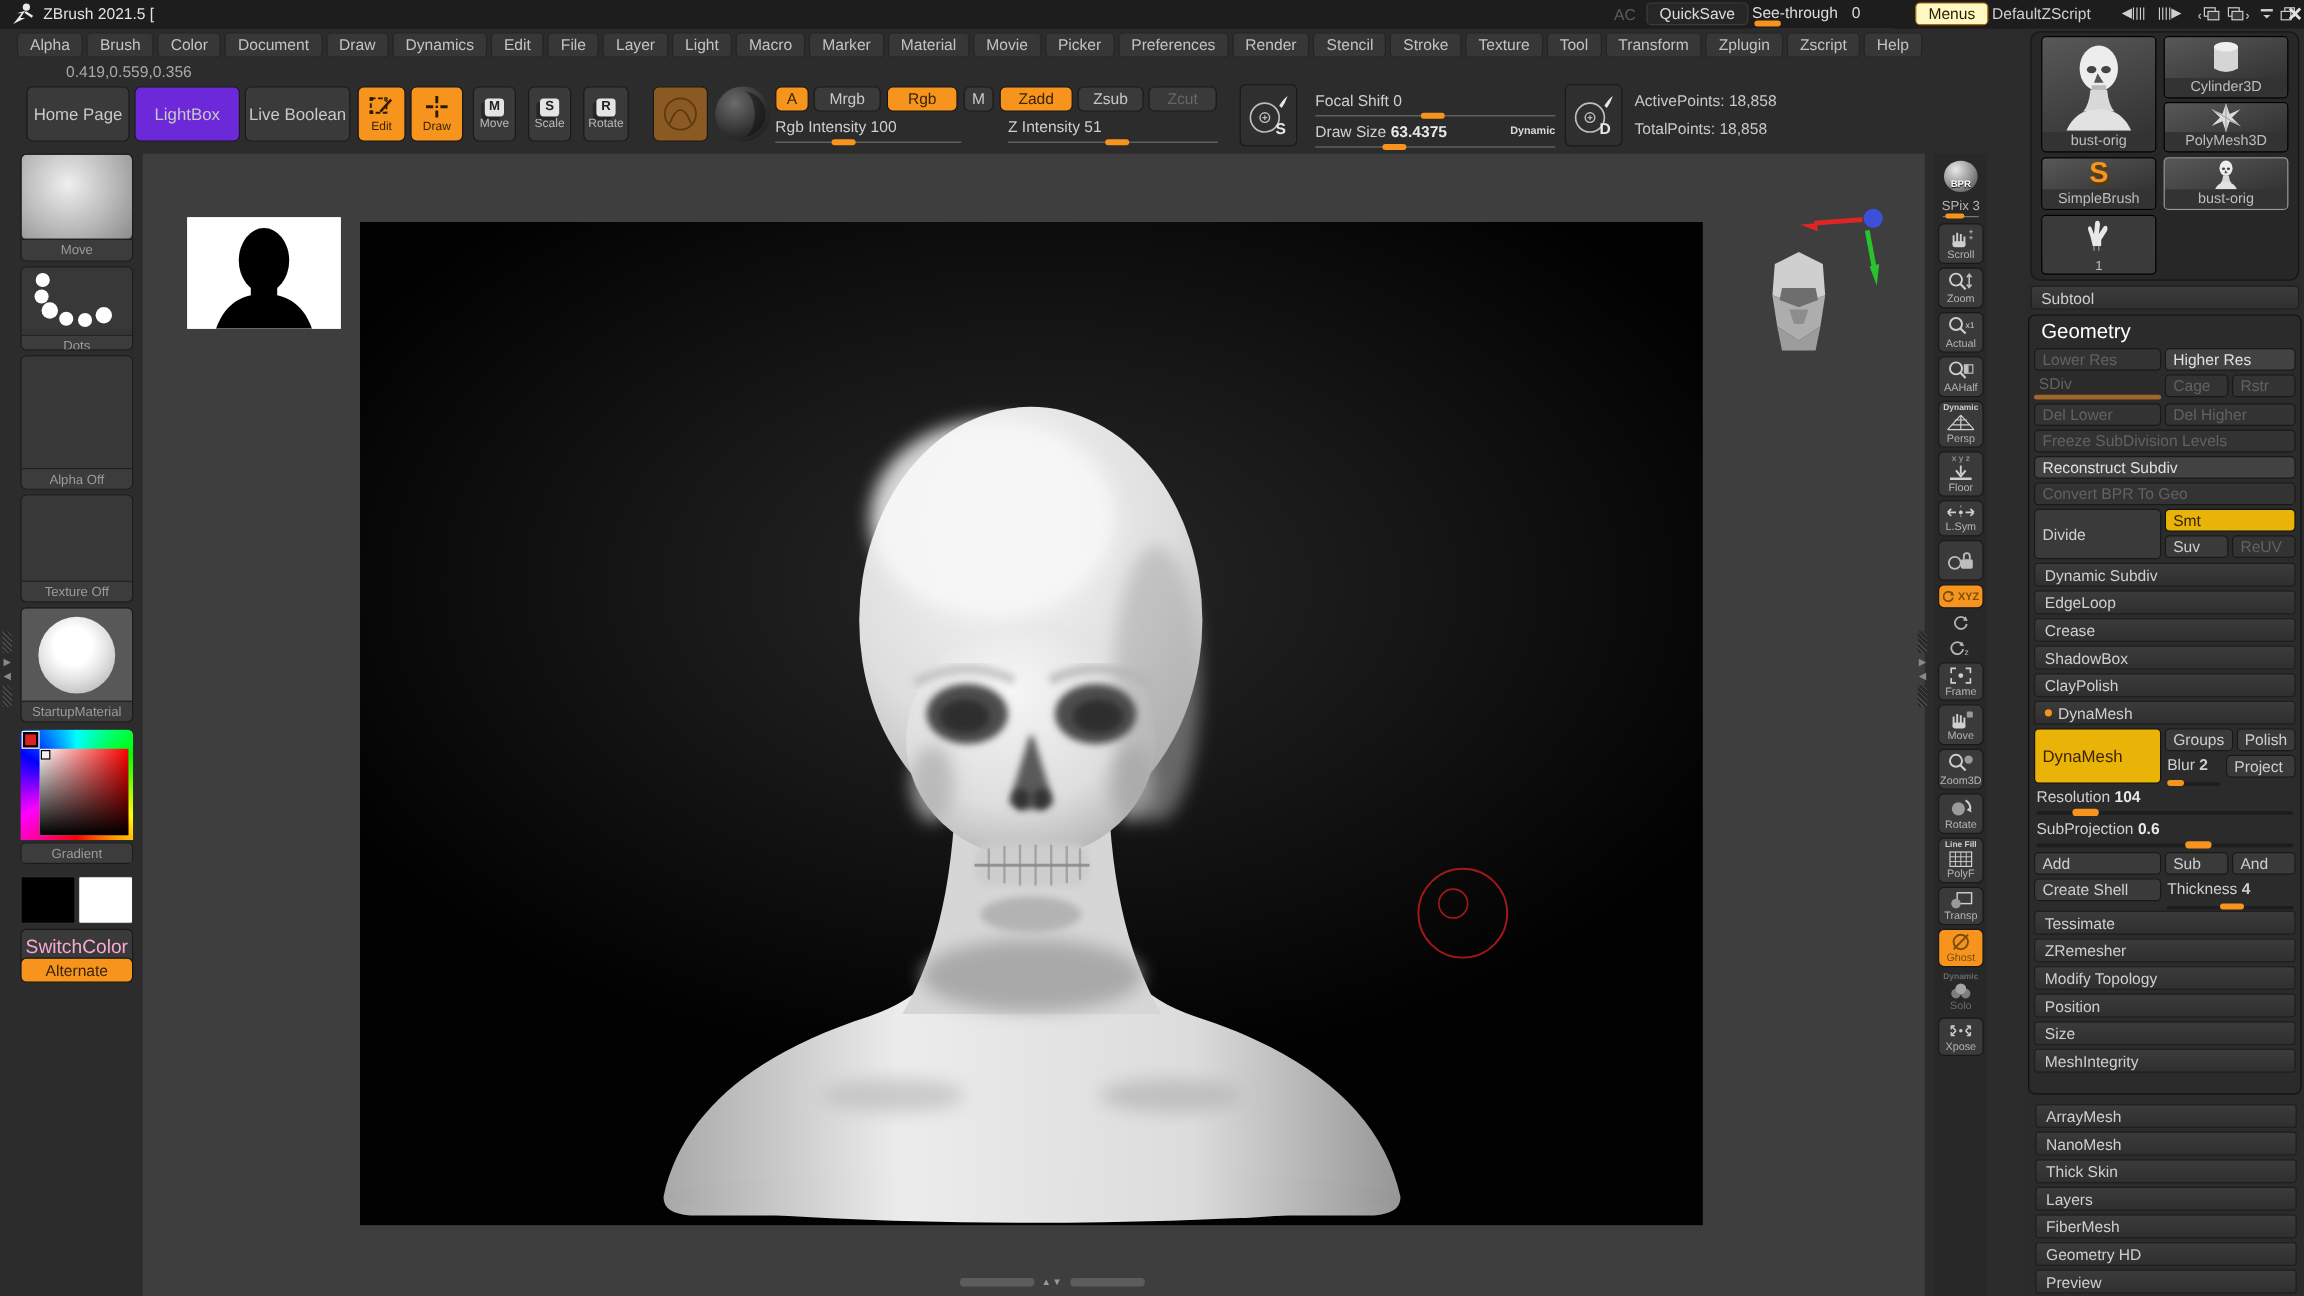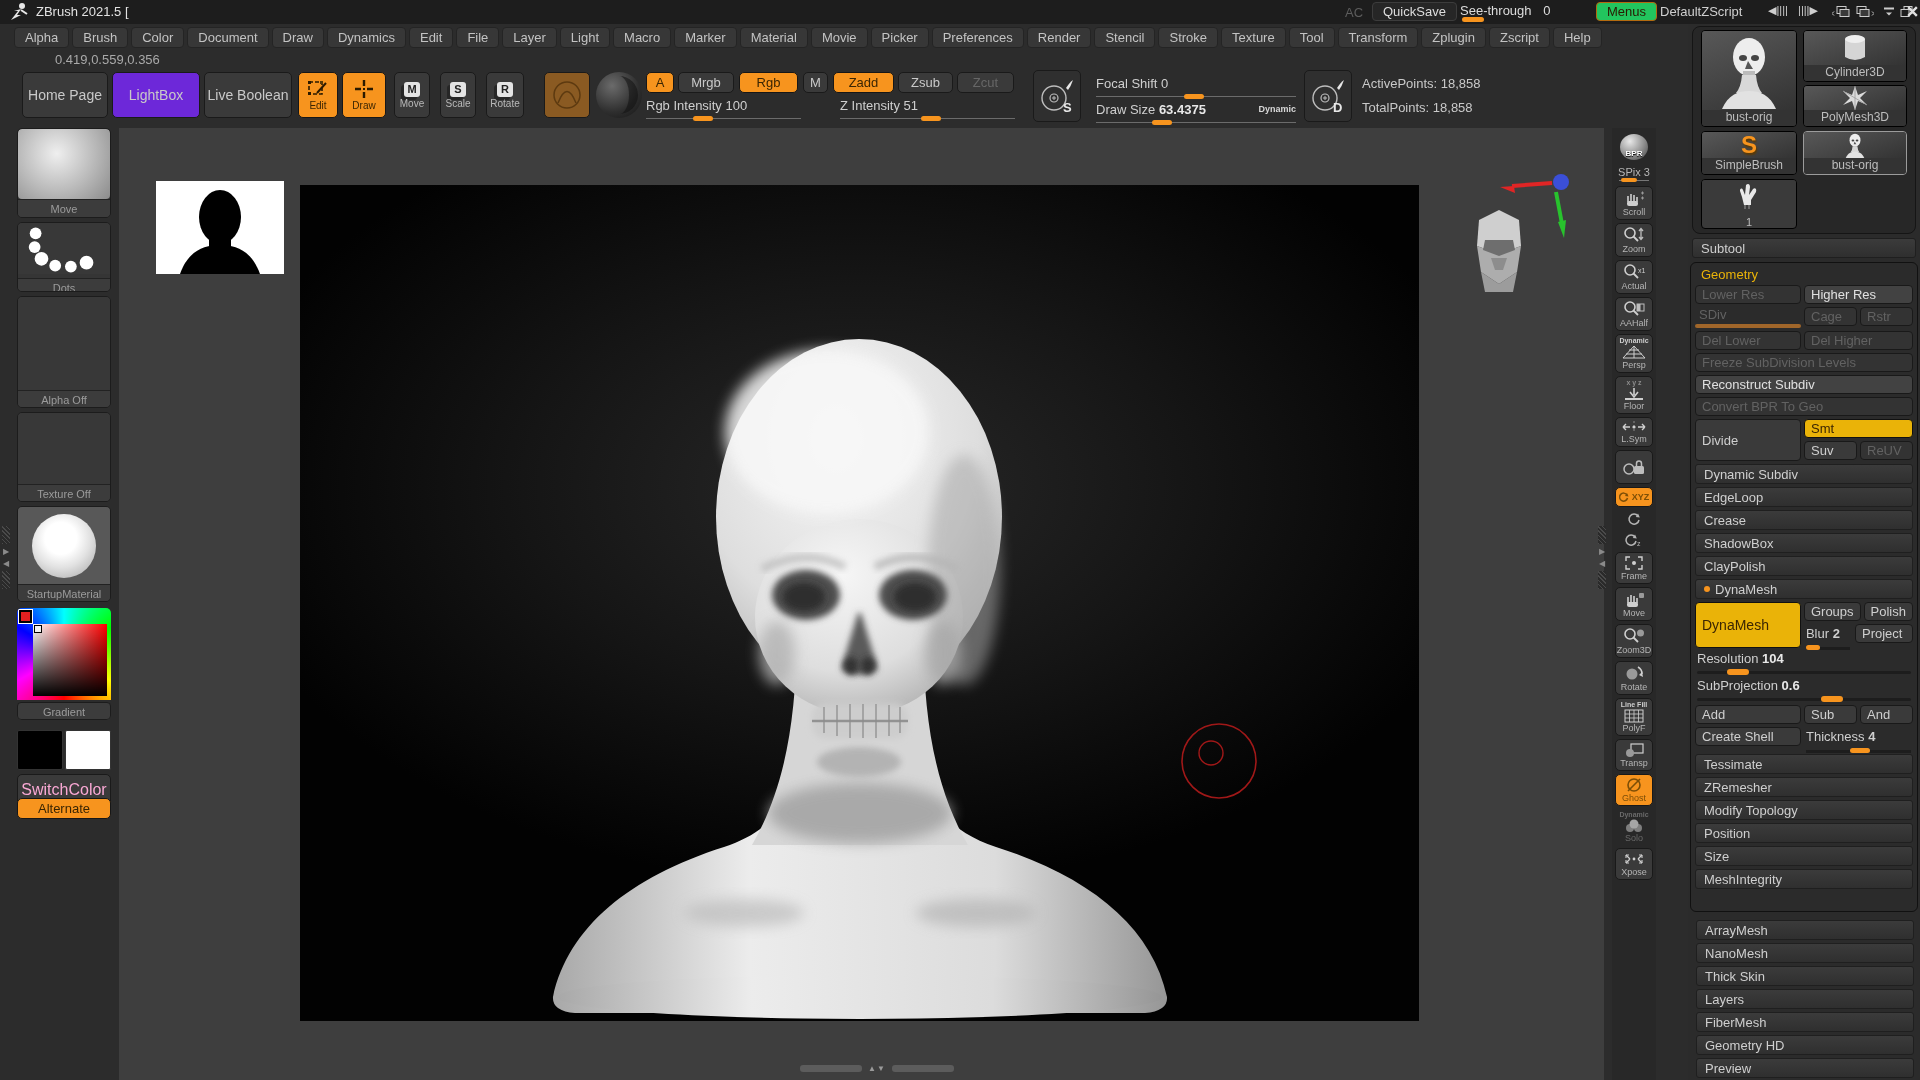--- a/index.html
+++ b/index.html
@@ -7,21 +7,21 @@
     font-family:"Liberation Sans", sans-serif; color:#c9c9c9; }
   .abs { position:absolute; }
 
   
   #titlebar { position:absolute; left:0; top:0; width:1920px; height:24px; background:#1d1d1d; }
   #titlebar .apptitle { position:absolute; left:36px; top:4px; font-size:13px; color:#e2e2e2; }
   .zlogo { position:absolute; left:8px; top:2px; width:22px; height:20px; }
   .tb-dim { position:absolute; top:5px; font-size:13px; color:#5d5d5d; }
   .tb-btn { position:absolute; top:2px; height:19px; background:#262626; border:1px solid #3c3c3c;
     border-radius:4px; color:#ddd; font-size:13px; padding:0 10px; line-height:17px; }
-  .tb-orange { background:#22c55e; border:1px solid #b36a10; color:#2b1a00; }
+  .tb-orange { background:#fef9c3; border:1px solid #b36a10; color:#2b1a00; }
   .seethrough { position:absolute; top:3px; font-size:13px; color:#ddd; }
   .seethrough .trk { position:absolute; left:0; top:16px; width:118px; height:1px; background:#666; }
   .seethrough .hdl { position:absolute; left:2px; top:14px; width:22px; height:5px; border-radius:3px; background:#f7941e; }
   .winico { position:absolute; top:4px; width:20px; height:15px; color:#cfcfcf; font-size:11px; text-align:center; }
 
   
   #menubar { position:absolute; left:0; top:24px; width:1920px; height:26px; background:#2c2c2c;
     display:flex; align-items:center; padding-left:14px; gap:3px; }
   .menu-item { background:#373737; border:1px solid #242424; border-radius:4px; color:#c3c3c3;
     font-size:13px; padding:2px 10px; font-family:"Liberation Sans",sans-serif; }
@@ -97,21 +97,21 @@
   .thumb .t-img { flex:1; display:flex; align-items:center; justify-content:center;
     background:linear-gradient(160deg,#585858,#333); overflow:hidden; }
   .thumb .t-lbl { height:16px; font-size:12px; color:#bdbdbd; text-align:center; line-height:15px; background:#333; }
   .thumb.sel { border-color:#9b9b9b; }
 
   .sec-bar { height:20px; background:linear-gradient(#3b3b3b,#2f2f2f); border:1px solid #1f1f1f;
     border-radius:3px; font-size:13px; color:#cfcfcf; display:flex; align-items:center; padding-left:8px; gap:5px; }
   #subtool-bar { position:absolute; left:4px; top:214px; width:224px; }
   #geogroup { position:absolute; left:2px; top:238px; width:228px; height:650px;
     border:1px solid #111; border-radius:6px; background:#2b2b2b; padding:3px 4px; }
-  .g-head { font-size:13px; color:#eab308; padding:1px 0 3px 6px; }
+  .g-head { font-size:17px; color:#ffffff; padding:1px 0 3px 6px; }
   .g-row { display:flex; gap:3px; margin-bottom:3px; }
   .gbtn { height:19px; background:#3a3a3a; border:1px solid #191919; border-radius:4px; font-size:13px;
     color:#cfcfcf; display:flex; align-items:center; padding:0 6px; }
   .gbtn.full { flex:1; }
   .gbtn.dim { color:#626262; background:#333; }
   .gbtn.orange { background:#eab308; color:#3a2503; border-color:#111; }
   .g-slider { margin:2px 2px 4px 2px; }
   .g-slider .sl-lbl { font-size:13px; color:#cfcfcf; }
   .g-slider .sl-lbl b { color:#e8e8e8; font-weight:bold; }
   .g-slider .trk { background:#1d1d1d; height:3px; border-radius:2px; }

